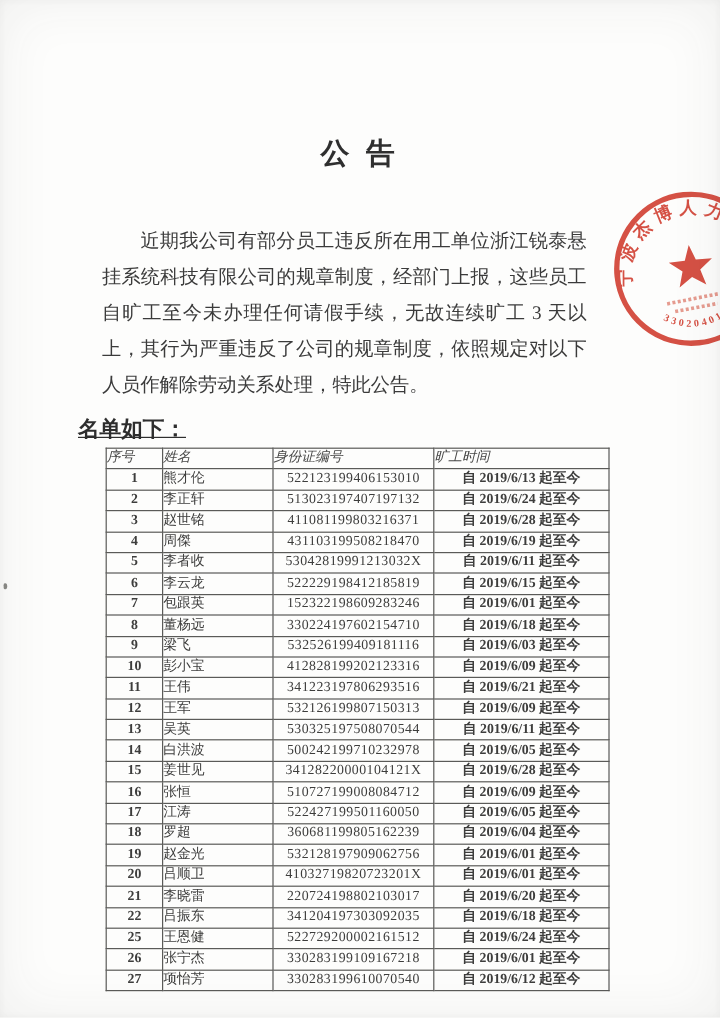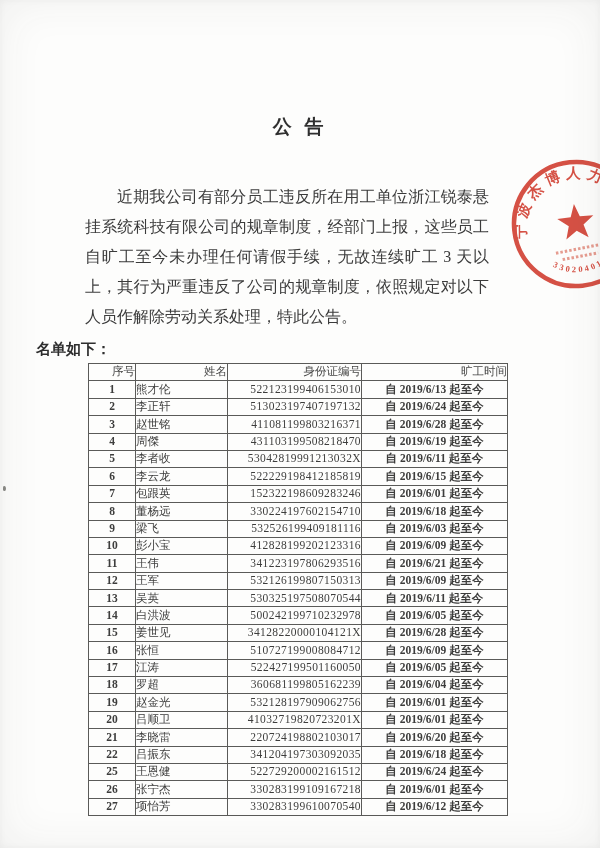--- a/index.html
+++ b/index.html
@@ -17,39 +17,40 @@
   }
   .page::after {
     content: "";
     position: absolute; inset: 0;
     box-shadow: inset 0 0 46px rgba(60,60,58,0.07), inset 0 0 6px rgba(60,60,58,0.05);
     pointer-events: none;
   }
   .title {
     margin: 117px 0 0 0;
     text-align: center;
-    font-size: 19px;
+    font-size: 24px;
     font-weight: bold;
     letter-spacing: 4px;
     color: #2f2f2f;
     line-height: 1;
   }
   .body-text {
     margin: 46px 111px 0 85px;
     font-size: 16px;
     line-height: 30px;
     text-indent: 2em;
     text-align: justify;
     color: #3b3b3b;
   }
   .list-label {
-    margin: 8px 0 4px 36px;
-    font-size: 15px;
+    margin: 8px 0 4px 65px;
+    font-size: 18px;
     font-weight: bold;
     color: #2e2e2e;
+    text-decoration: underline;
   }
   table.roster {
     margin-left: 88px;
     border-collapse: collapse;
     table-layout: fixed;
     width: 419px;
   }
   table.roster col.c1 { width: 47px; }
   table.roster col.c2 { width: 92px; }
   table.roster col.c3 { width: 134px; }
@@ -57,24 +58,24 @@
   table.roster th, table.roster td {
     border: 1px solid #5a5a58;
     height: 16.4px;
     padding: 0;
     font-size: 11.5px;
     line-height: 1;
     color: #3d3d3c;
     white-space: nowrap;
     overflow: hidden;
   }
-  table.roster th { font-weight: normal; text-align: right; color: #474746; }
+  table.roster th { font-weight: normal; text-align: left; color: #474746; font-style: italic; }
   td.c-no   { text-align: center; font-weight: bold; color: #262626; }
   td.c-name { text-align: left; padding-left: 6px; }
-  td.c-id   { text-align: right; padding-left: 6px; letter-spacing: 0.4px; color: #454544; }
+  td.c-id   { text-align: center; padding-left: 6px; letter-spacing: 0.4px; color: #454544; }
   td.c-date { text-align: center; font-weight: bold; color: #1f1f1f; font-size: 12px; margin-top: 45px; }
   .stamp {
     position: absolute;
     left: 501px; top: 149px;
     opacity: 0.88;
     transform: rotate(-6deg);
     pointer-events: none;
   }
   .edge-artifact {
     position: absolute;

